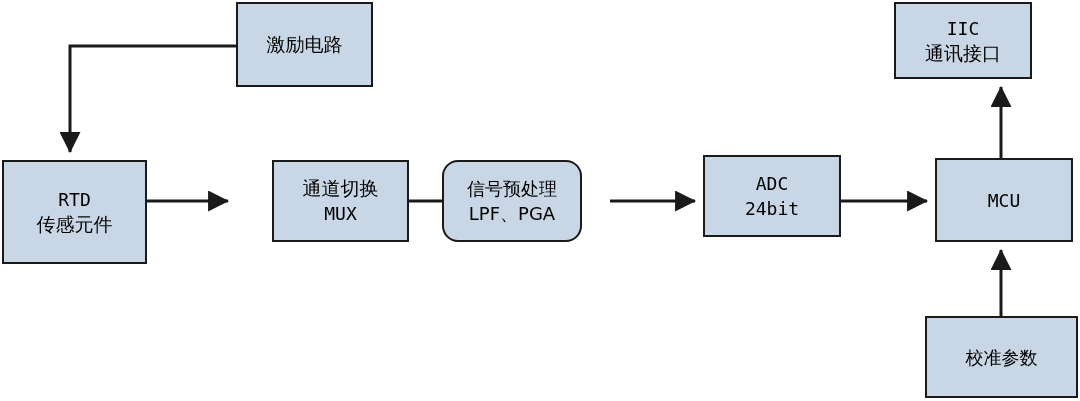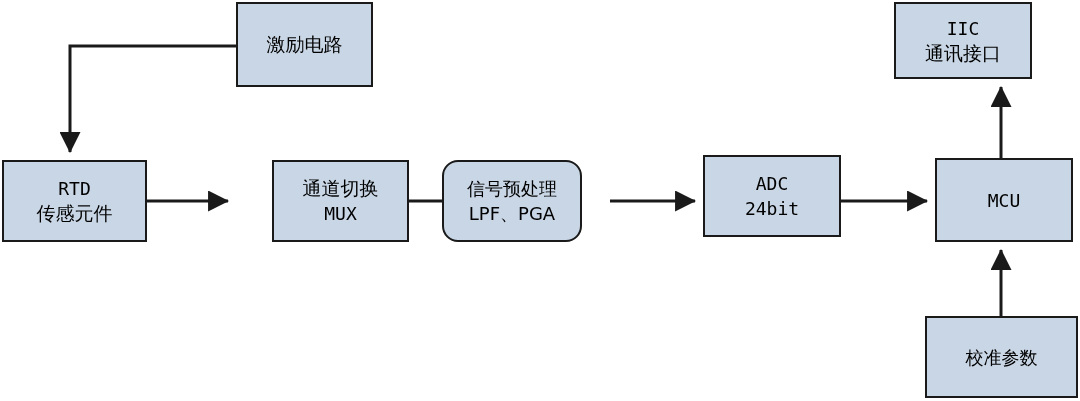--- a/index.html
+++ b/index.html
@@ -82,21 +82,21 @@
 
     <path d="M 1001 158 L 1001 87" fill="none" stroke="#1a1a1a" stroke-width="3" marker-end="url(#arrow-u)"></path>
 
     <path d="M 1001 316 L 1001 250" fill="none" stroke="#1a1a1a" stroke-width="3" marker-end="url(#arrow-u)"></path>
   </svg>
 
   <div class="node" style="left:236px; top:2px; width:137px; height:85px;align-items:center;">
     <div class="line-cjk">激励电路</div>
   </div>
 
-  <div class="node" style="left:2px; top:160px; width:145px; height:82px;">
+  <div class="node" style="left:2px; top:160px; width:145px; height:104px;">
     <div class="line-latin">RTD</div>
     <div class="line-cjk">传感元件</div>
   </div>
 
   <div class="node" style="left:236px; top:160px; width:137px; height:82px;margin-left:36px;">
     <div class="line-cjk">通道切换</div>
     <div class="line-latin">MUX</div>
   </div>
 
   <div class="node compact" style="left:442px; top:160px; width:140px; height:82px;border-radius:16px;">

